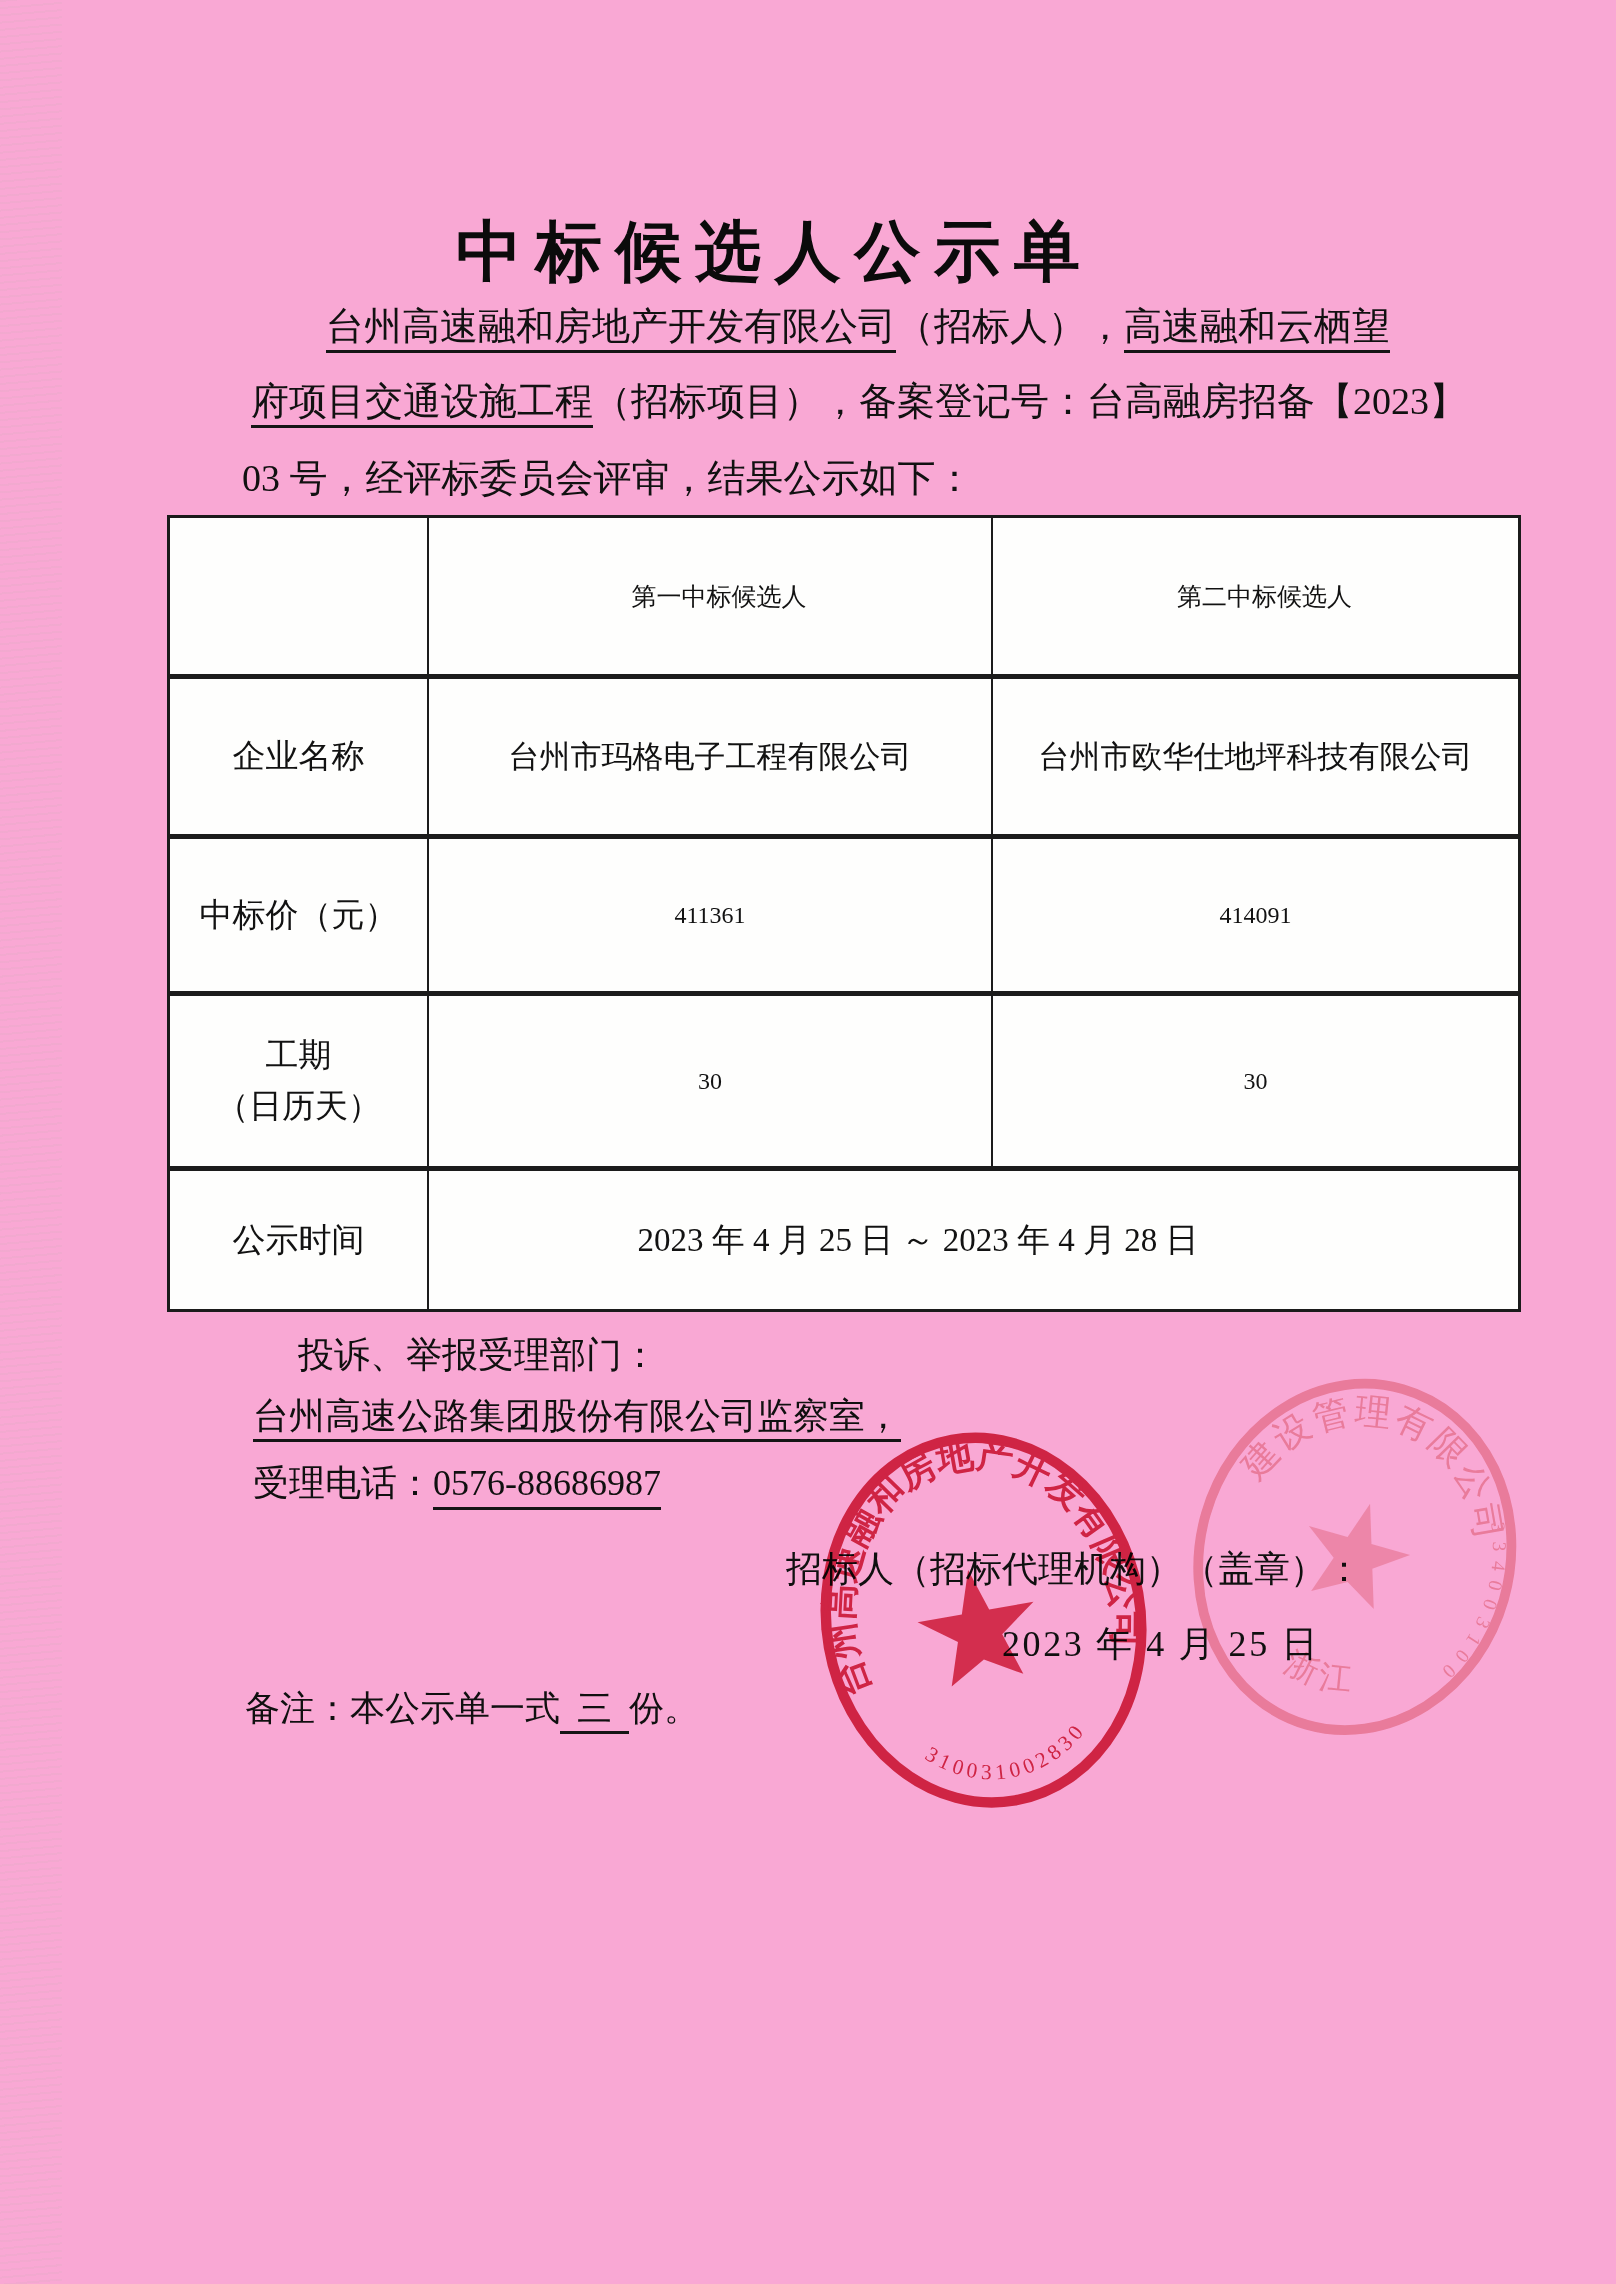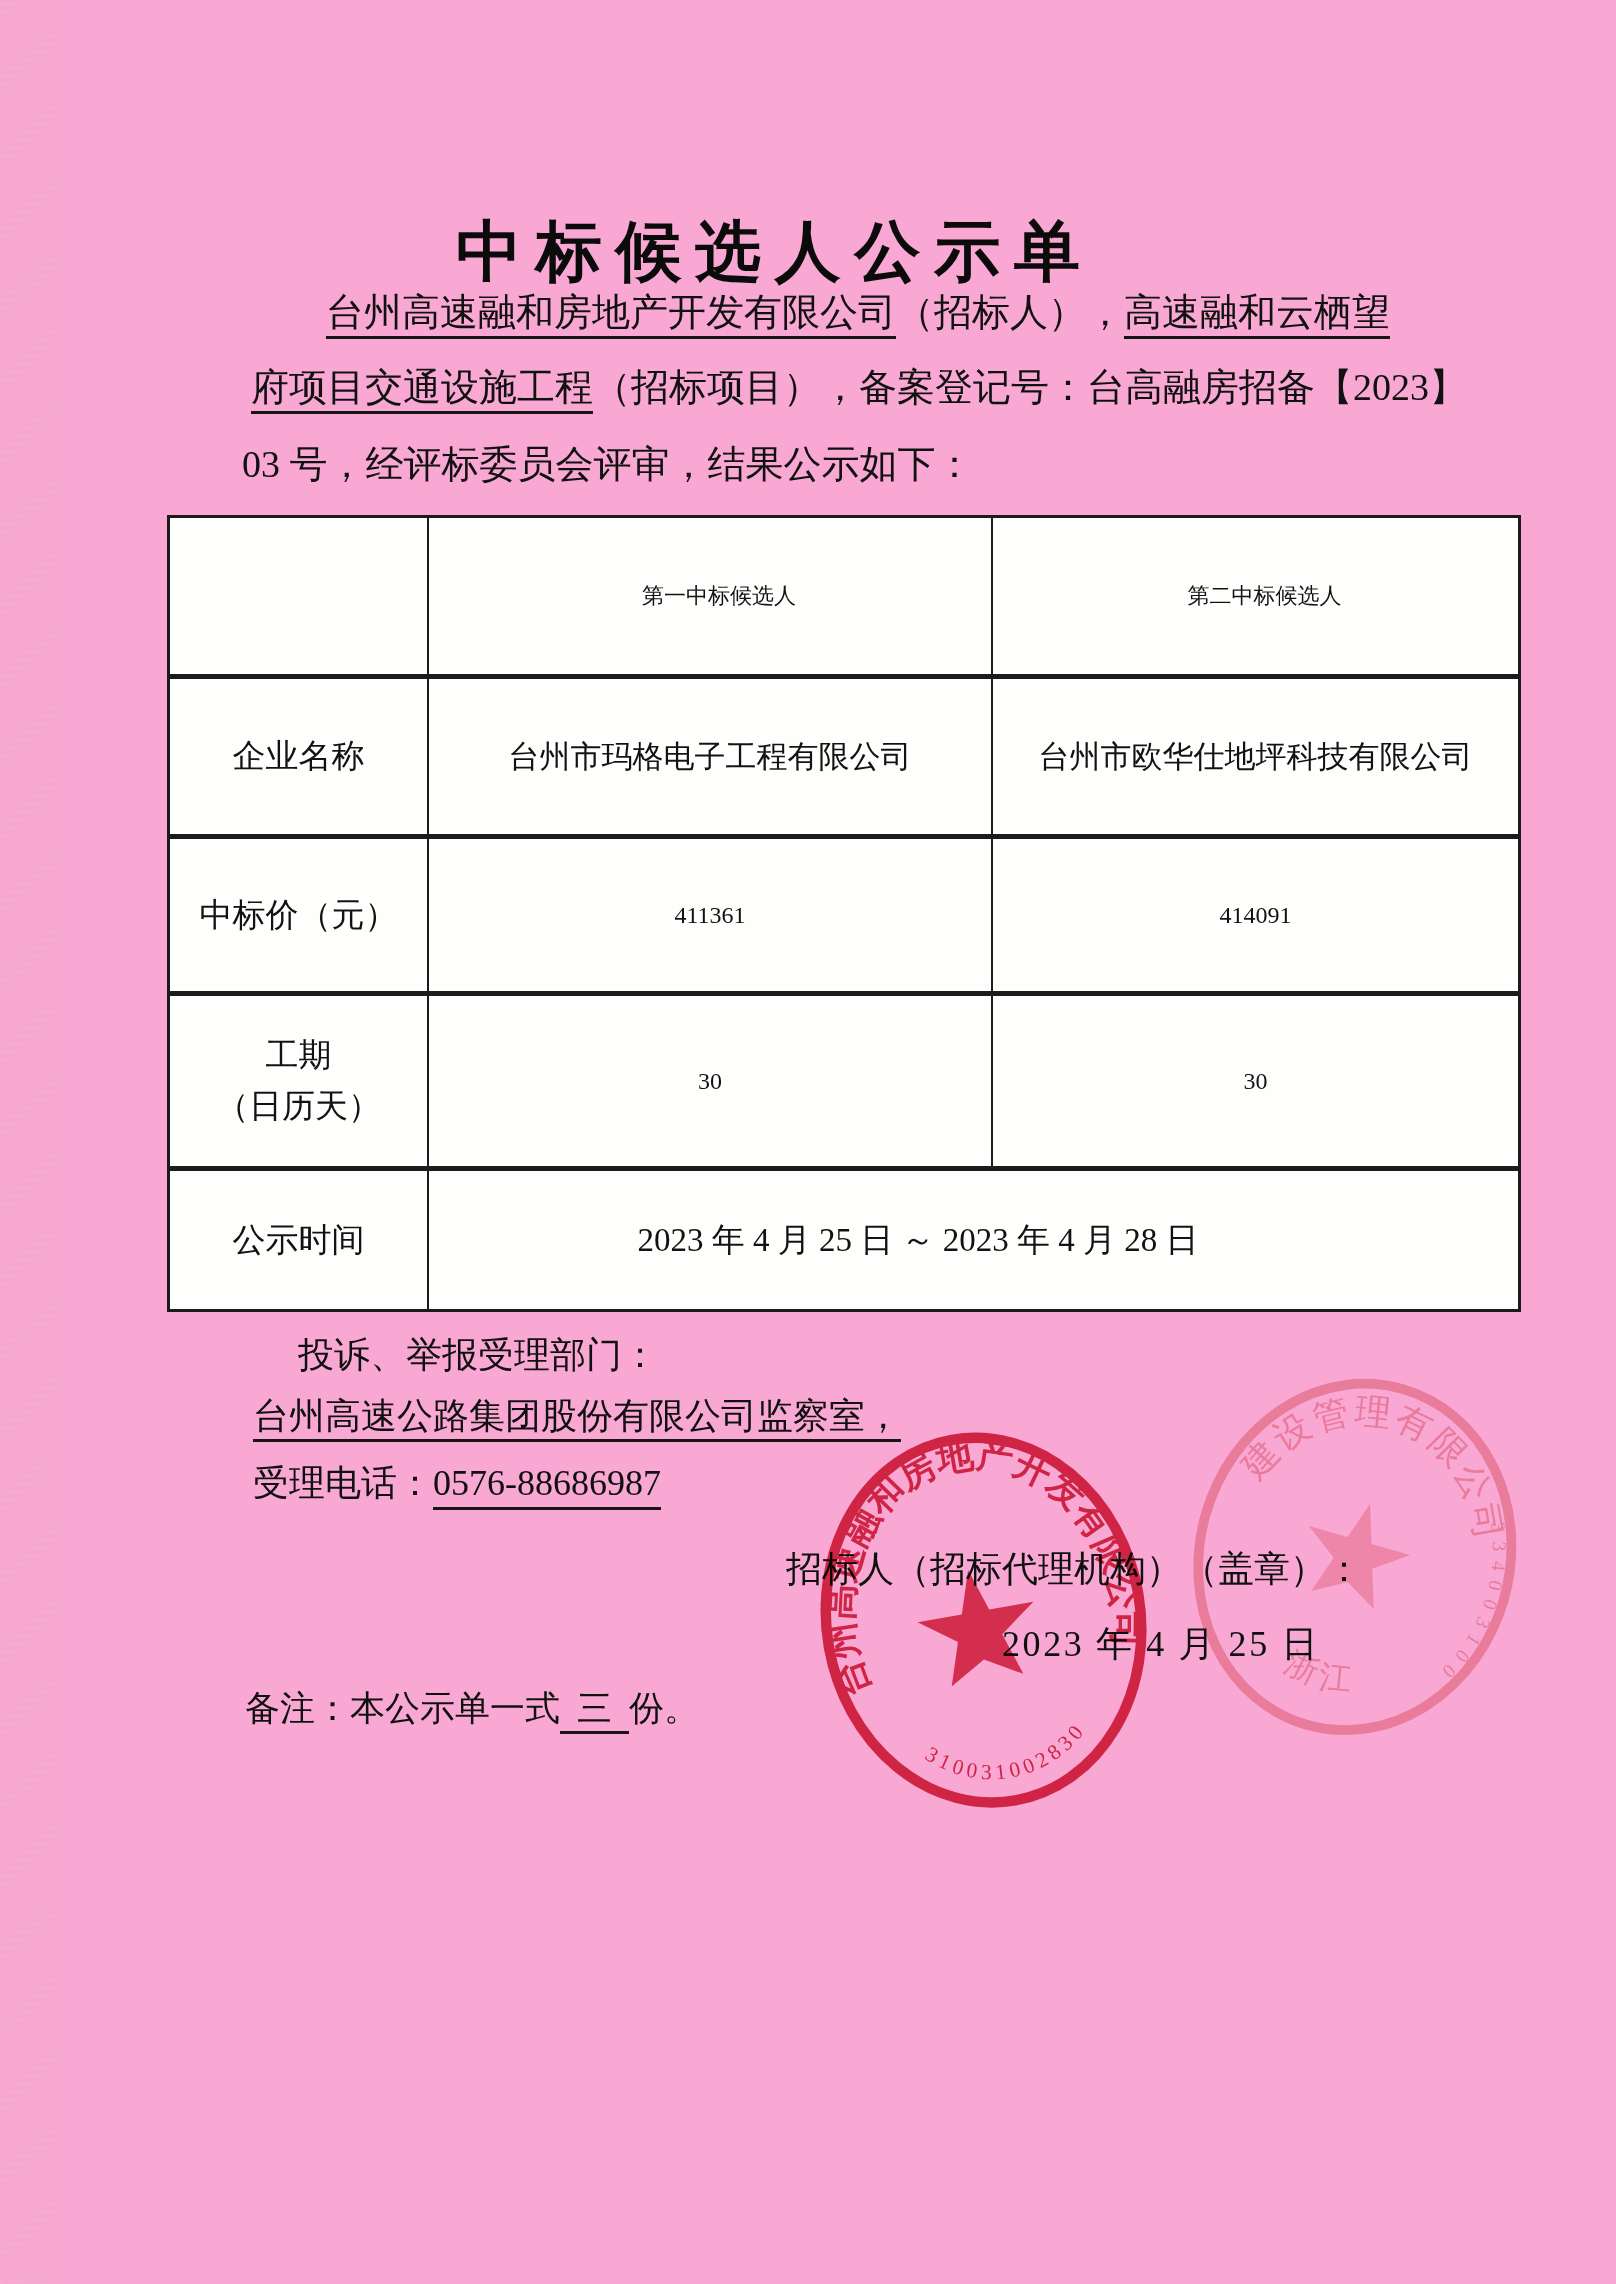--- a/index.html
+++ b/index.html
@@ -17,42 +17,42 @@
     position:absolute;left:0;top:0;width:62px;height:100%;
     background:repeating-linear-gradient(175deg,rgba(180,175,165,.10) 0 2px,rgba(255,255,255,0) 2px 7.2px);
   }
   .doc-title{
     position:absolute;left:456px;top:207px;
     font-family:"Liberation Sans","DejaVu Sans",sans-serif;
     font-weight:900;font-size:66px;letter-spacing:13.7px;color:#0b0b0b;
     white-space:nowrap;
   }
   .intro-line{
-    position:absolute;font-size:38px;white-space:nowrap;color:#111;
+    position:absolute;font-size:38px;white-space:nowrap;color:#111;margin-top:14px;
   }
   .il1{left:326px;top:287px;}
   .il2{left:251px;top:362px;}
   .il3{left:242px;top:439px;}
   .u{border-bottom:3.3px solid #151515;padding-bottom:3.3px;}
   
   .bid-table{
     position:absolute;left:167px;top:515px;width:1354px;height:797px;
     border:3.3px solid #1b1b1b;box-sizing:border-box;
     display:grid;
     grid-template-columns:257px 564px 1fr;
     grid-template-rows:156px 160px 157px 175px auto;
     background:#fefefd;
   }
   .cell{
     display:flex;align-items:center;justify-content:center;text-align:center;
     box-sizing:border-box;font-size:24px;color:#121212;white-space:nowrap;
   }
   .cell.vline{border-left:2.6px solid #1c1c1c;}
   .cell.hline{border-top:5.2px solid #1c1c1c;}
-  .cell.header{font-size:22px;padding-left:18px;}
+  .cell.header{font-size:25px;padding-left:18px;}
   .cell.label{font-size:33px;}
   .cell.company{font-size:31px;}
   .cell.span2{grid-column:2 / span 2;padding-right:111px;font-size:33px;}
   .two-line{line-height:1.55;}
   
   .f-line{position:absolute;font-size:36px;white-space:nowrap;color:#101010;}
   .fl-complaint{left:298px;top:1331px;font-size:36px;}
   .fl-dept{left:253px;top:1392px;}
   .fl-phone{left:253px;top:1459px;}
   .fl-sign{left:786px;top:1545px;font-size:36px;}

